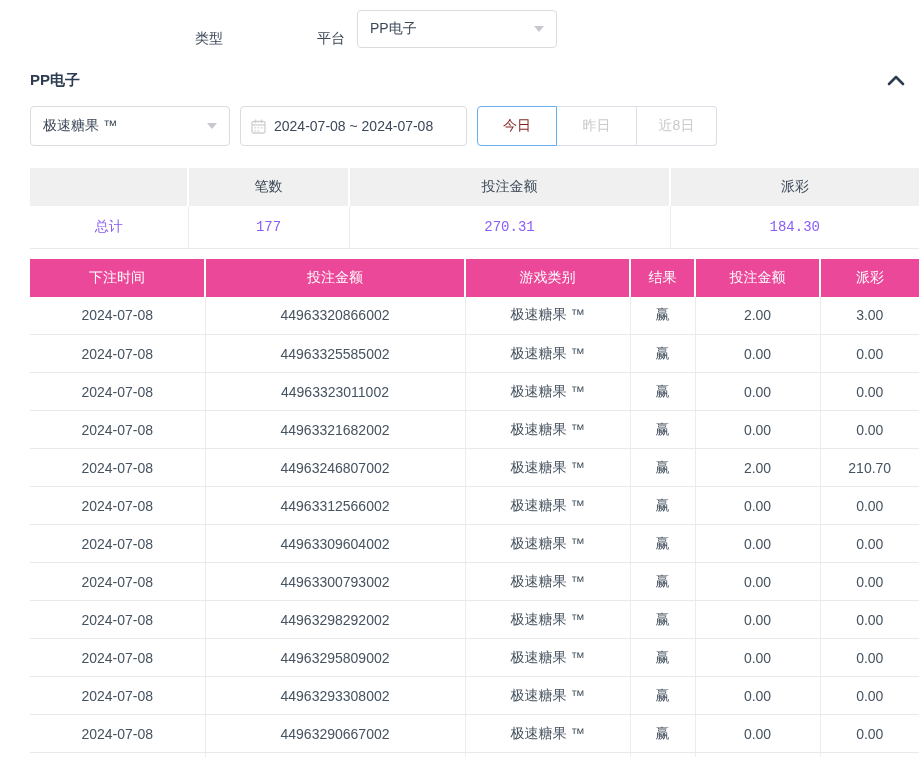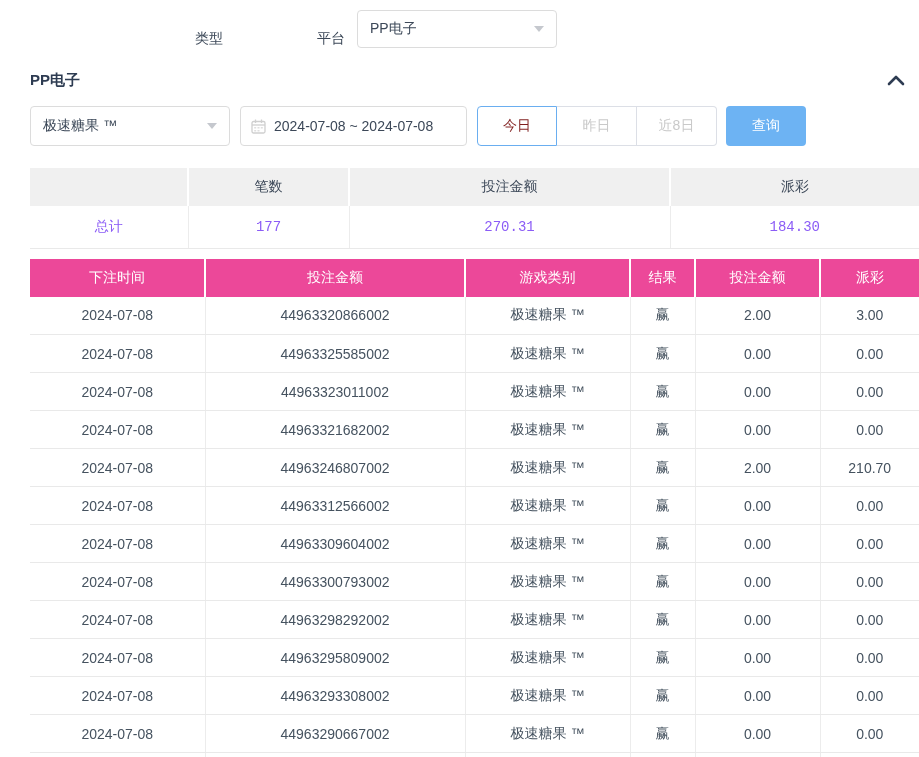--- a/index.html
+++ b/index.html
@@ -143,21 +143,20 @@
     </svg>
     <span class="date-text">2024-07-08 ~ 2024-07-08</span>
   </div>
 
   <div class="quick-group">
       <button class="qbtn active">今日</button>
       <button class="qbtn">昨日</button>
       <button class="qbtn">近8日</button>
     </div>
 
-  <button class="search-btn">查询</button>
 </div>
 
 <table class="summary-table">
   <colgroup>
       <col>
       <col>
       <col>
       <col>
     </colgroup>
   <thead>

